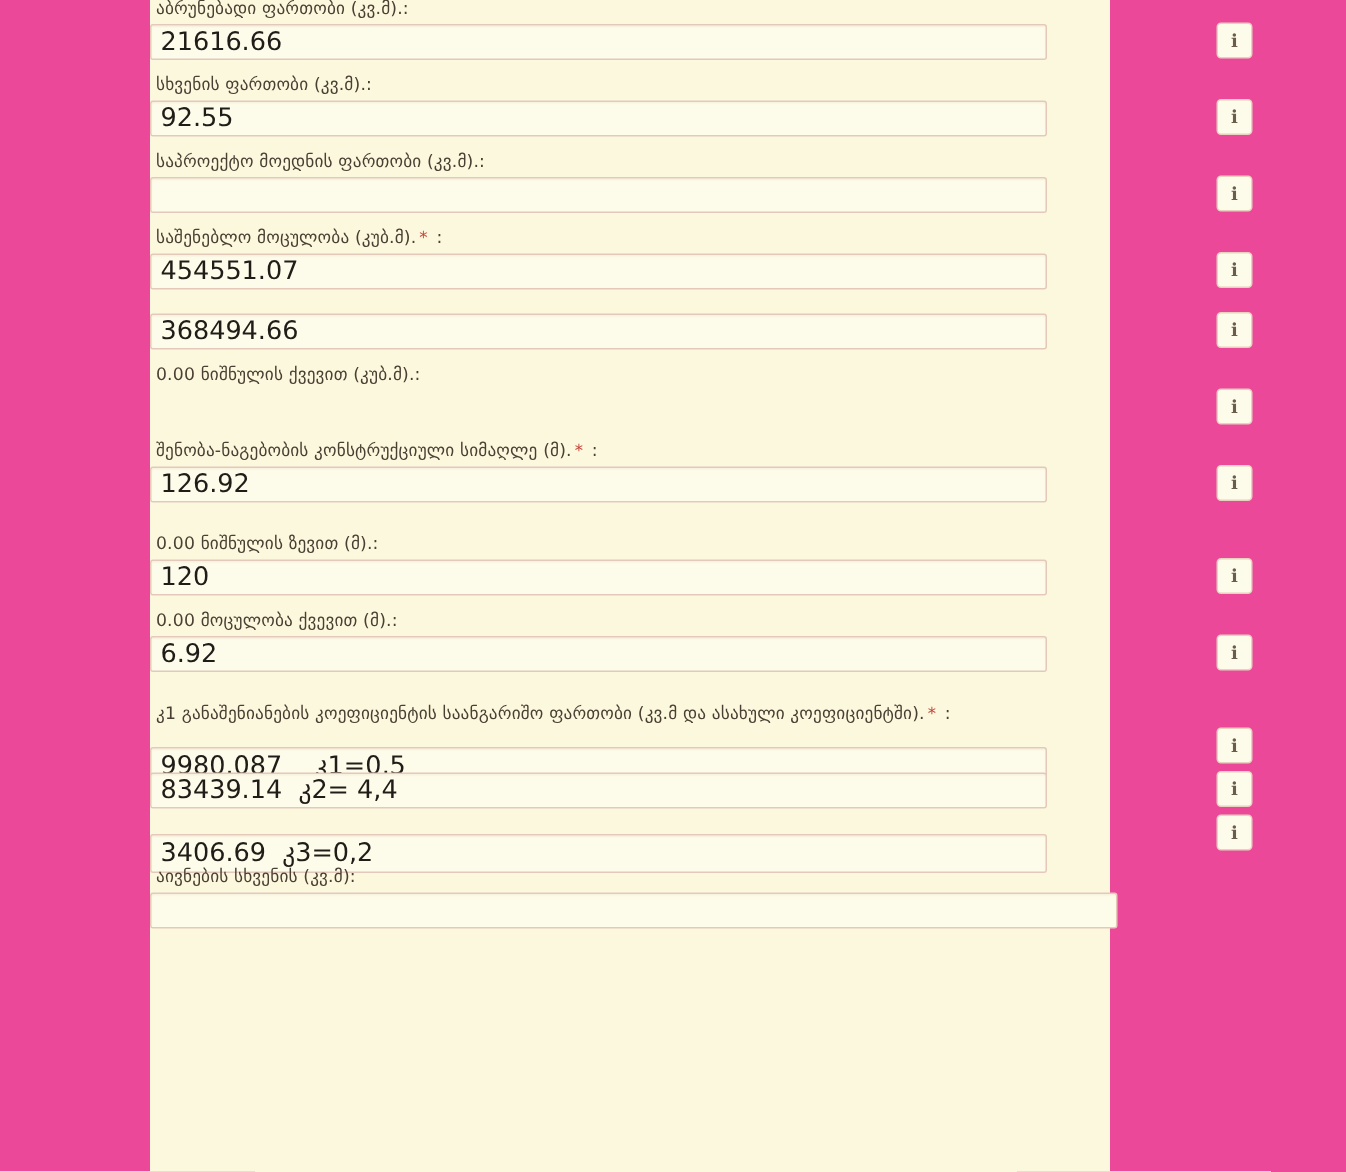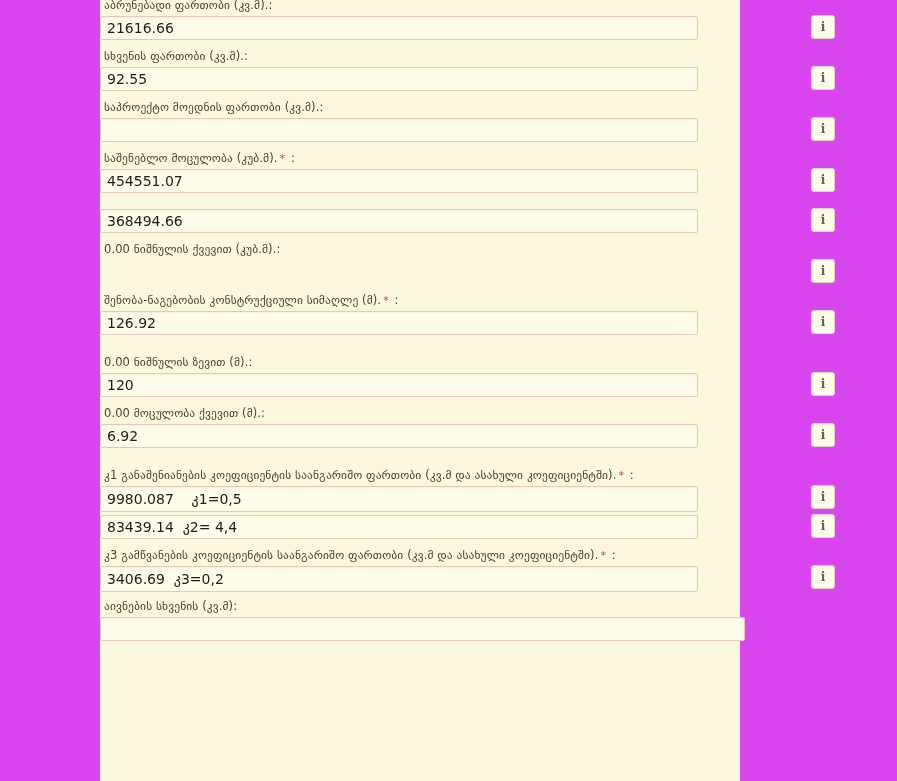--- a/index.html
+++ b/index.html
@@ -11,21 +11,21 @@
     height: 781px;
     background: #fdfadf;
     font-family: "DejaVu Sans", "Liberation Sans", sans-serif;
     overflow: hidden;
   }
 
   #page {
     position: relative;
     width: 897px;
     height: 781px;
-    background: #d946ef;
+    background: #ec4899;
   }
 
   
   .form-band {
     position: absolute;
     left: 100px;
     top: 0;
     width: 640px;
     height: 781px;
     background: #fcf8dd;
@@ -66,33 +66,34 @@
   }
 
   input.txt {
     box-sizing: border-box;
     width: 598px;
     height: 24px;
     border: 1px solid #e4c9bb;
     border-radius: 2px;
     background: #fdfbe9;
     font-family: "DejaVu Sans", "Liberation Sans", sans-serif;
-    font-size: 14px;
+    font-size: 17px;
     color: #201c18;
     padding: 2px 6px;
     outline: none;
     box-shadow: inset 0 1px 1px rgba(190,160,140,0.10);
   }
 
   input.txt.wide {
     width: 645px;
   }
 
   input.txt.tall {
     height: 26px;
+    margin-top: 12px;
   }
 
   .info-btn {
     position: absolute;
     right: -95px;
     top: -1px;
     width: 22px;
     height: 22px;
     border: 1px solid #e6d2bf;
     border-radius: 3px;
@@ -190,21 +191,20 @@
             </div></div>
           <div class="gap-s"></div>
         </div>
         <div class="field-row">
           <div class="input-wrap"><input type="text" class="txt" value="83439.14  კ2= 4,4" style=""><div class="info-btn">
               <span class="glyph">i</span>
             </div></div>
           <div class="gap-s"></div>
         </div>
         <div class="field-row">
-          <div class="field-label"><span>კ3 გამწვანების კოეფიციენტის საანგარიშო ფართობი (კვ.მ და ასახული კოეფიციენტში).</span><span class="req-star">*</span><span> :</span></div>
           <div class="input-wrap"><input type="text" class="txt tall" value="3406.69  კ3=0,2" style=""><div class="info-btn">
               <span class="glyph">i</span>
             </div></div>
           <div class="gap-s"></div>
         </div>
         <div class="field-row">
           <div class="field-label"><span>აივნების სხვენის (კვ.მ):</span></div>
           <div class="input-wrap"><input type="text" class="txt wide" value="" style=""></div>
           <div class="gap-s"></div>
         </div>

